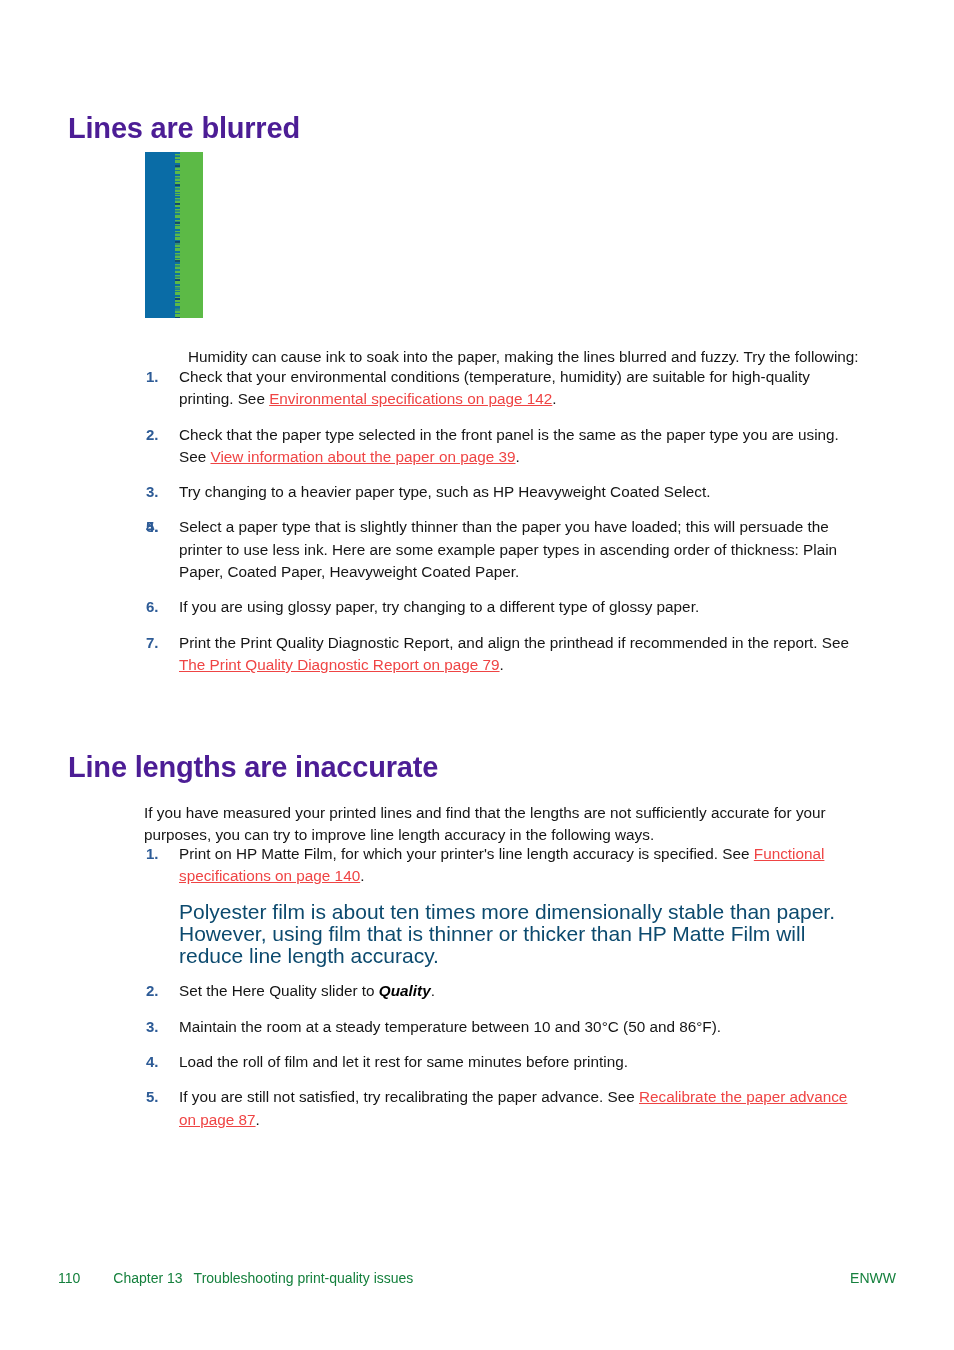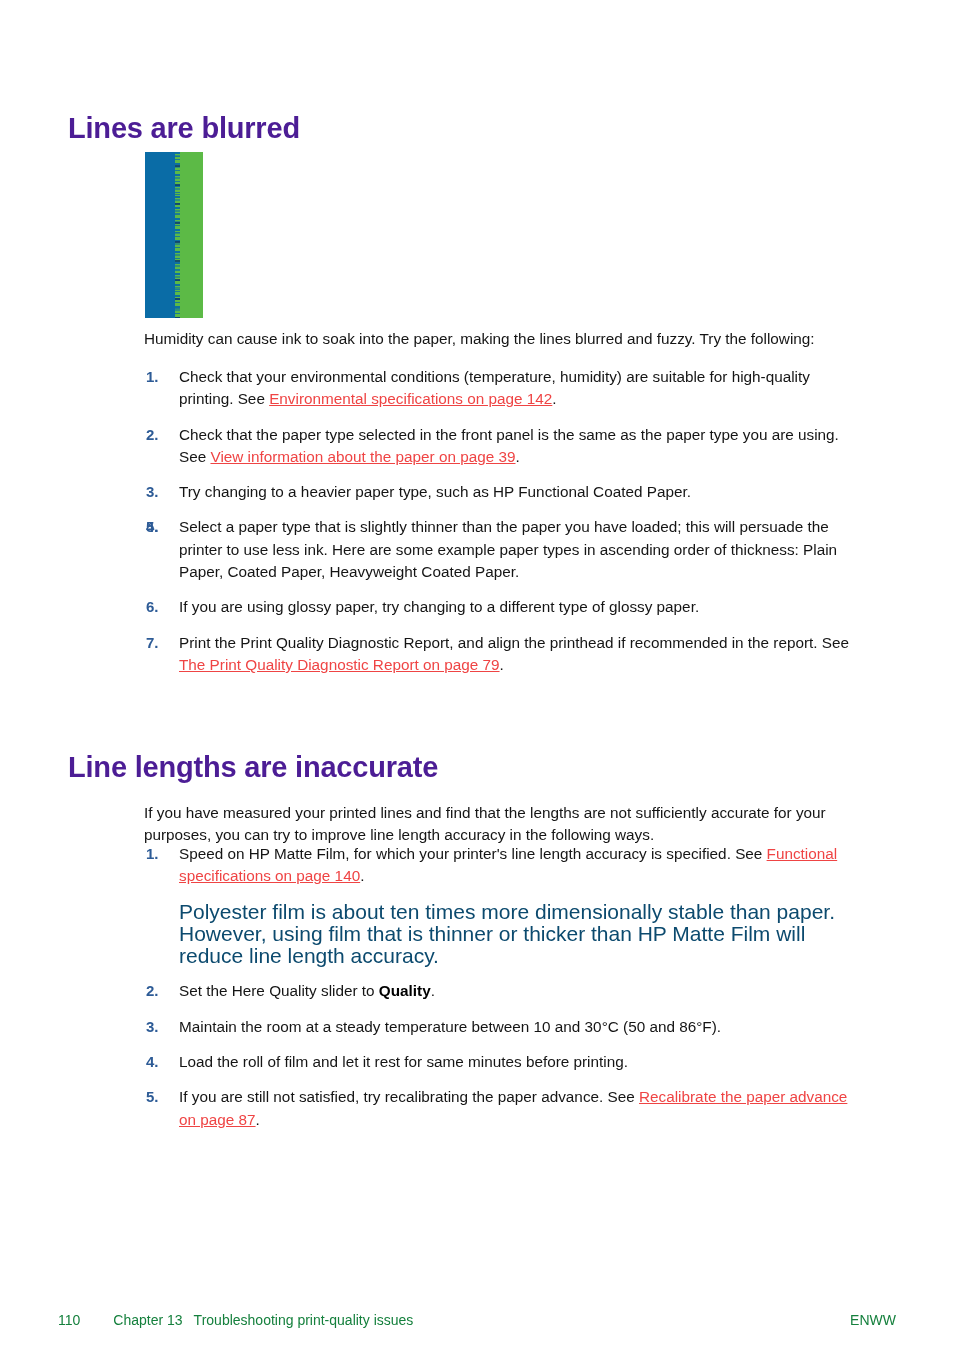--- a/index.html
+++ b/index.html
@@ -95,21 +95,21 @@
   
   .body-text {
     position: absolute;
     left: 144px;
     width: 712px;
     font-size: 15.3px;
     line-height: 22px;
     color: #151515;
     font-family: "Liberation Sans", sans-serif;
   }
-  #intro-blurred { top: 313px; }
+  #intro-blurred { top: 331px; margin-left: 44px; }
   #intro-lengths { top: 787px; width: 706px; }
 
   
   .olist {
     position: absolute;
     left: 144px;
     width: 716px;
   }
   #list-blurred { top: 366px; }
   #list-lengths { top: 843px; }
@@ -134,37 +134,37 @@
     padding-left: 35px;
     margin-bottom: 13px;
     font-size: 21px;
     line-height: 22.3px;
     color: #0c4a6e;
   }
   a.doclink {
     color: #ef4444;
     text-decoration: underline;
   }
-  strong { font-weight: bold; color: #000; }
+  strong { font-weight: bold; color: #000; font-style: italic; }
 
   
   .footer {
     position: absolute;
     left: 58px;
     right: 58px;
     top: 1270px;
     font-size: 14px;
     color: #15803d;
     display: flex;
     justify-content: space-between;
     align-items: baseline;
   }
   .footer-left { display: flex; align-items: baseline; }
   .footer-pageno { margin-right: 33px; }
-  .footer-chapter { margin-right: 11px; margin-top: 42px; }
+  .footer-chapter { margin-right: 11px; }
 </style>
 </head>
 <body>
 
 <div class="page">
 
   <h1 class="h1" id="heading-blurred">Lines are blurred</h1>
 
   <div class="figure">
     <div class="fig-blue"></div>
@@ -182,21 +182,21 @@
       <span>Check that your environmental conditions (temperature, humidity) are suitable for high-quality printing. See </span><a class="doclink" href="#">Environmental specifications on page 142</a><span>.</span>
     </div>
 
     <div class="li">
       <span class="num">2.</span>
       <span>Check that the paper type selected in the front panel is the same as the paper type you are using. See </span><a class="doclink" href="#">View information about the paper on page 39</a><span>.</span>
     </div>
 
     <div class="li">
       <span class="num">3.</span>
-      <span>Try changing to a heavier paper type, such as HP Functional Coated Paper.</span>
+      <span>Try changing to a heavier paper type, such as HP Heavyweight Coated Select.</span>
     </div>
 
     <div class="li">
       <span class="num">4.</span>
     </div>
 
     <div class="li">
       <span class="num">5.</span>
       <span>Select a paper type that is slightly thinner than the paper you have loaded; this will persuade the printer to use less ink. Here are some example paper types in ascending order of thickness: Plain Paper, Coated Paper, Heavyweight Coated Paper.</span>
     </div>
@@ -214,21 +214,21 @@
   </div>
 
   <h1 class="h1" id="heading-lengths">Line lengths are inaccurate</h1>
 
   <p class="body-text" id="intro-lengths">If you have measured your printed lines and find that the lengths are not sufficiently accurate for your purposes, you can try to improve line length accuracy in the following ways.</p>
 
   <div class="olist" id="list-lengths">
 
     <div class="li">
       <span class="num">1.</span>
-      <span>Speed on HP Matte Film, for which your printer's line length accuracy is specified. See </span><a class="doclink" href="#">Functional specifications on page 140</a><span>.</span>
+      <span>Print on HP Matte Film, for which your printer's line length accuracy is specified. See </span><a class="doclink" href="#">Functional specifications on page 140</a><span>.</span>
     </div>
 
     <div class="sub-para">Polyester film is about ten times more dimensionally stable than paper. However, using film that is thinner or thicker than HP Matte Film will reduce line length accuracy.</div>
 
     <div class="li">
       <span class="num">2.</span>
       <span>Set the Here Quality slider to </span><strong>Quality</strong><span>.</span>
     </div>
 
     <div class="li">

